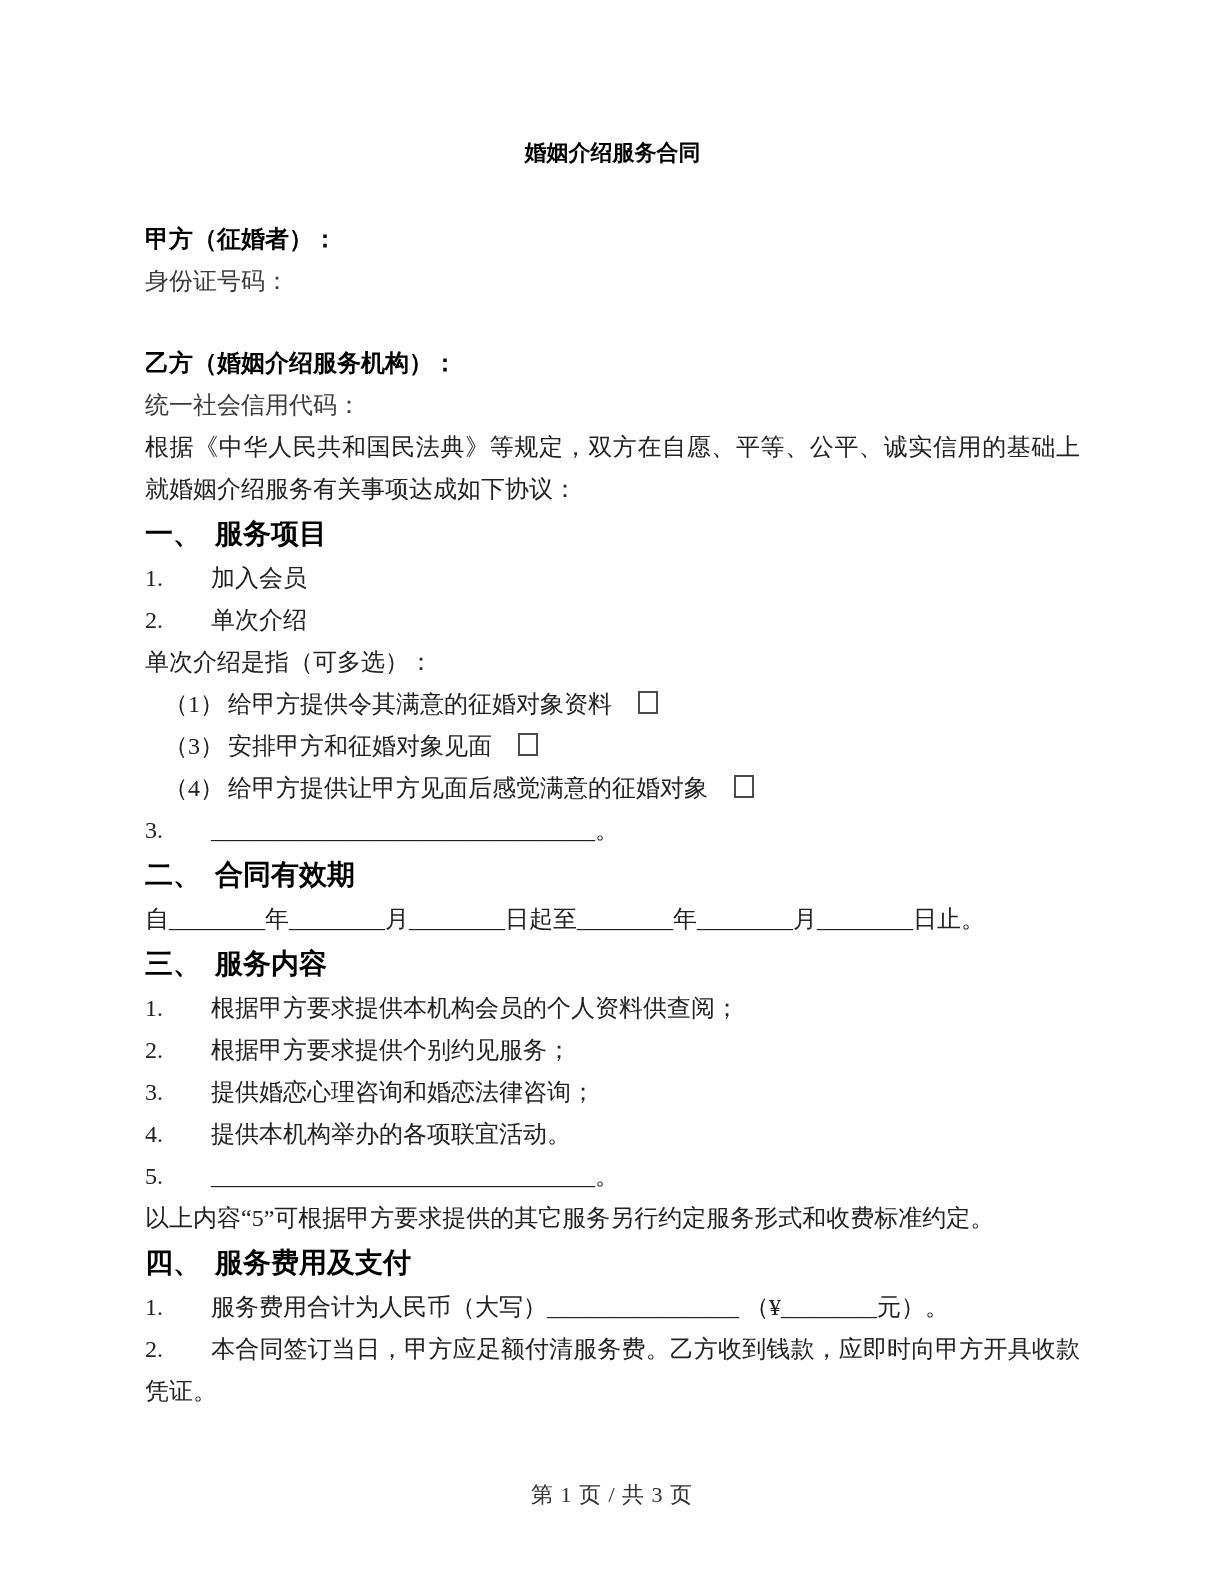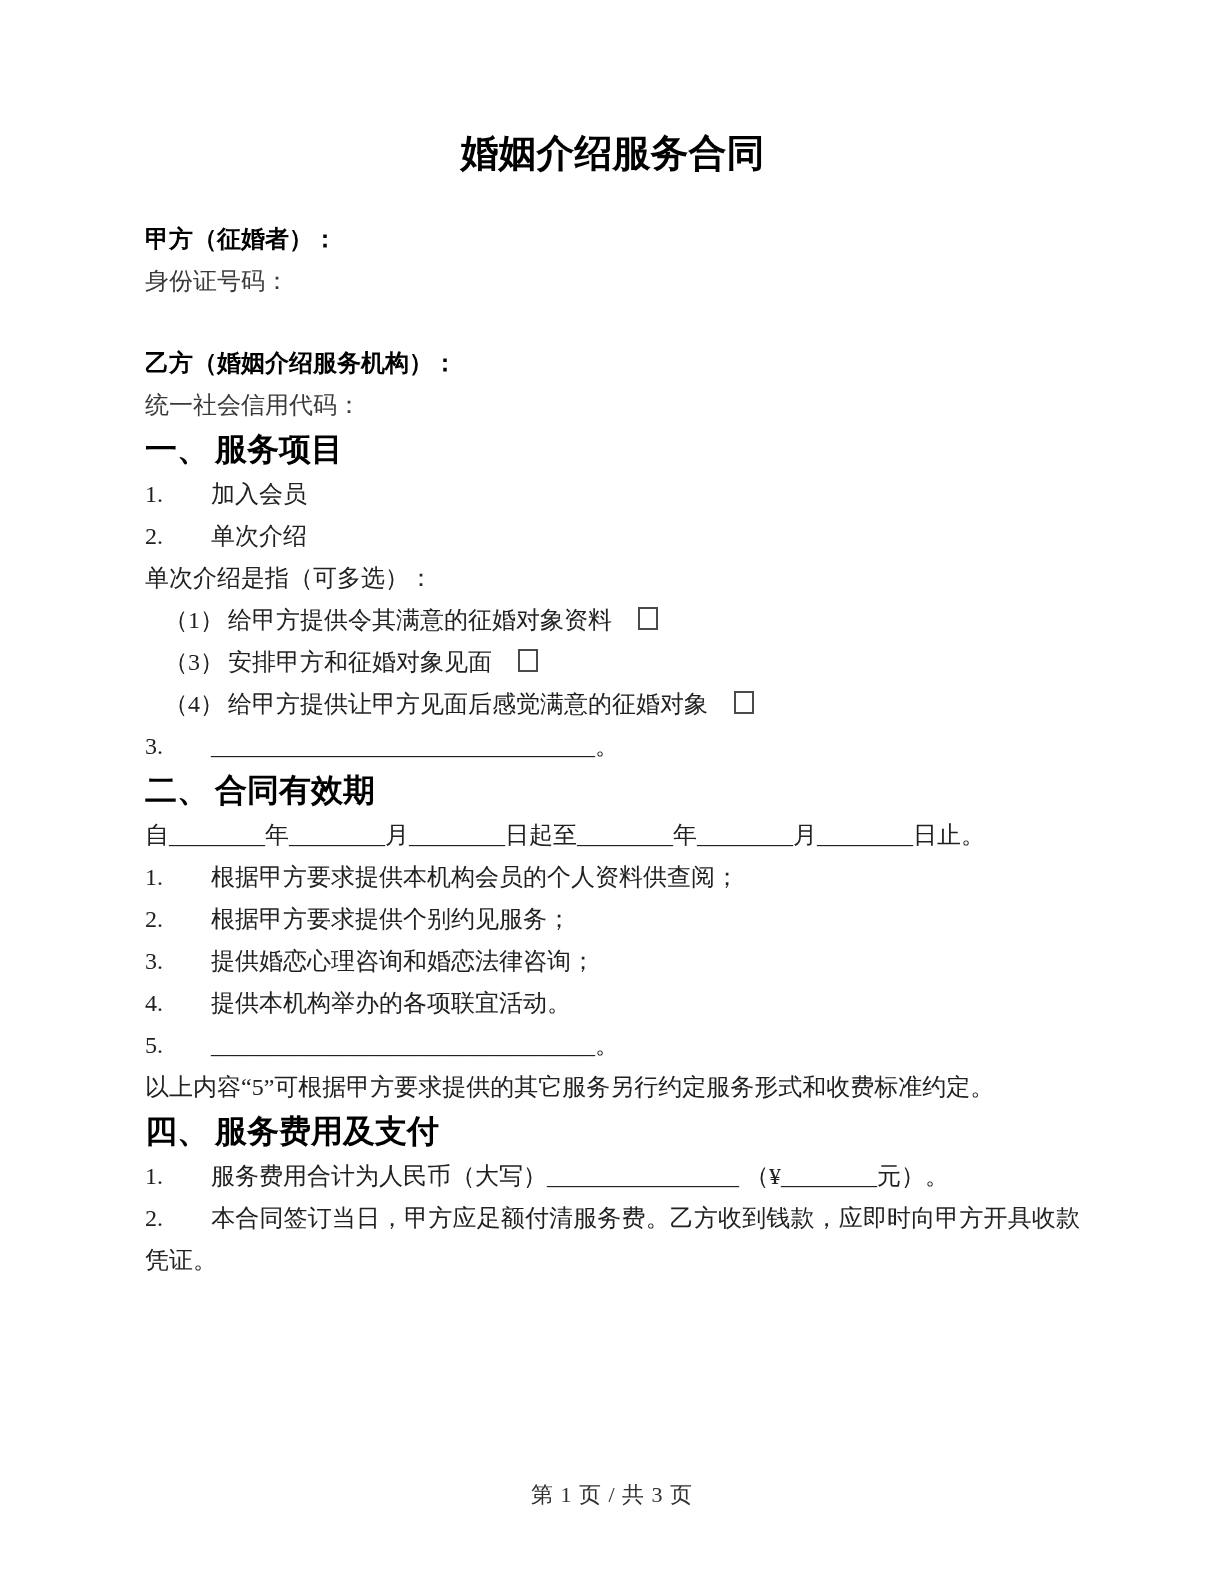--- a/index.html
+++ b/index.html
@@ -6,29 +6,29 @@
   body {
     width: 1224px; height: 1584px;
     background: #ffffff;
     font-family: "Liberation Serif", "DejaVu Serif", serif;
     color: #212121;
     position: relative;
     overflow: hidden;
   }
   .content { padding: 128px 144px 0 145px; }
   .title {
-    font-size: 38px; font-weight: bold; color: #000;
+    font-size: 22px; font-weight: bold; color: #000;
     text-align: center; margin: 0 0 16px 0; line-height: 50px;
   }
   p { margin: 0; font-size: 24px; line-height: 42px; }
   .bold { font-weight: bold; color: #000; margin-top: 40px; }
   .gray { color: #3a3a3a; }
   .justify { text-align: justify; }
   .sec {
-    font-size: 32px; font-weight: bold; color: #000;
+    font-size: 28px; font-weight: bold; color: #000;
     line-height: 47px; margin: 0;
   }
   .secnum { display: inline-block; width: 70px; }
   .num { display: inline-block; width: 66px; }
   .opt { padding-left: 5px; margin-left: 14px; }
   .onum { display: inline-block; width: 64px; }
   .cbx {
     display: inline-block; width: 16px; height: 19px;
     border: 2px solid #4a4a4a; margin-left: 26px;
     vertical-align: -2px; background: #fff;
@@ -44,39 +44,41 @@
 
 <div class="content">
 
   <h1 class="title">婚姻介绍服务合同</h1>
 
   <p class="bold">甲方（征婚者）：</p>
   <p class="gray">身份证号码：</p>
   <p class="bold">乙方（婚姻介绍服务机构）：</p>
   <p class="gray">统一社会信用代码：</p>
 
+  <p class="justify">根据《中华人民共和国民法典》等规定，双方在自愿、平等、公平、诚实信用的基础上就婚姻介绍服务有关事项达成如下协议：</p>
 
   <h2 class="sec"><span class="secnum">一、</span><span>服务项目</span></h2>
 
   <p><span class="num">1.</span><span>加入会员</span></p>
   <p><span class="num">2.</span><span>单次介绍</span></p>
 
   <p>单次介绍是指（可多选）：</p>
 
   <p class="opt"><span class="onum">（1）</span><span>给甲方提供令其满意的征婚对象资料</span><span class="cbx"></span></p>
   <p class="opt"><span class="onum">（3）</span><span>安排甲方和征婚对象见面</span><span class="cbx"></span></p>
   <p class="opt"><span class="onum">（4）</span><span>给甲方提供让甲方见面后感觉满意的征婚对象</span><span class="cbx"></span></p>
 
   <p><span class="num">3.</span><span>________________________________</span><span>。</span></p>
 
 
   <h2 class="sec"><span class="secnum">二、</span><span>合同有效期</span></h2>
 
   <p>自________年________月________日起至________年________月________日止。</p>
 
+  <h2 class="sec"><span class="secnum">三、</span><span>服务内容</span></h2>
 
   <p><span class="num">1.</span><span>根据甲方要求提供本机构会员的个人资料供查阅；</span></p>
   <p><span class="num">2.</span><span>根据甲方要求提供个别约见服务；</span></p>
   <p><span class="num">3.</span><span>提供婚恋心理咨询和婚恋法律咨询；</span></p>
   <p><span class="num">4.</span><span>提供本机构举办的各项联宜活动。</span></p>
   <p><span class="num">5.</span><span>________________________________</span><span>。</span></p>
 
   <p class="justify">以上内容“5”可根据甲方要求提供的其它服务另行约定服务形式和收费标准约定。</p>
 
   <h2 class="sec"><span class="secnum">四、</span><span>服务费用及支付</span></h2>

